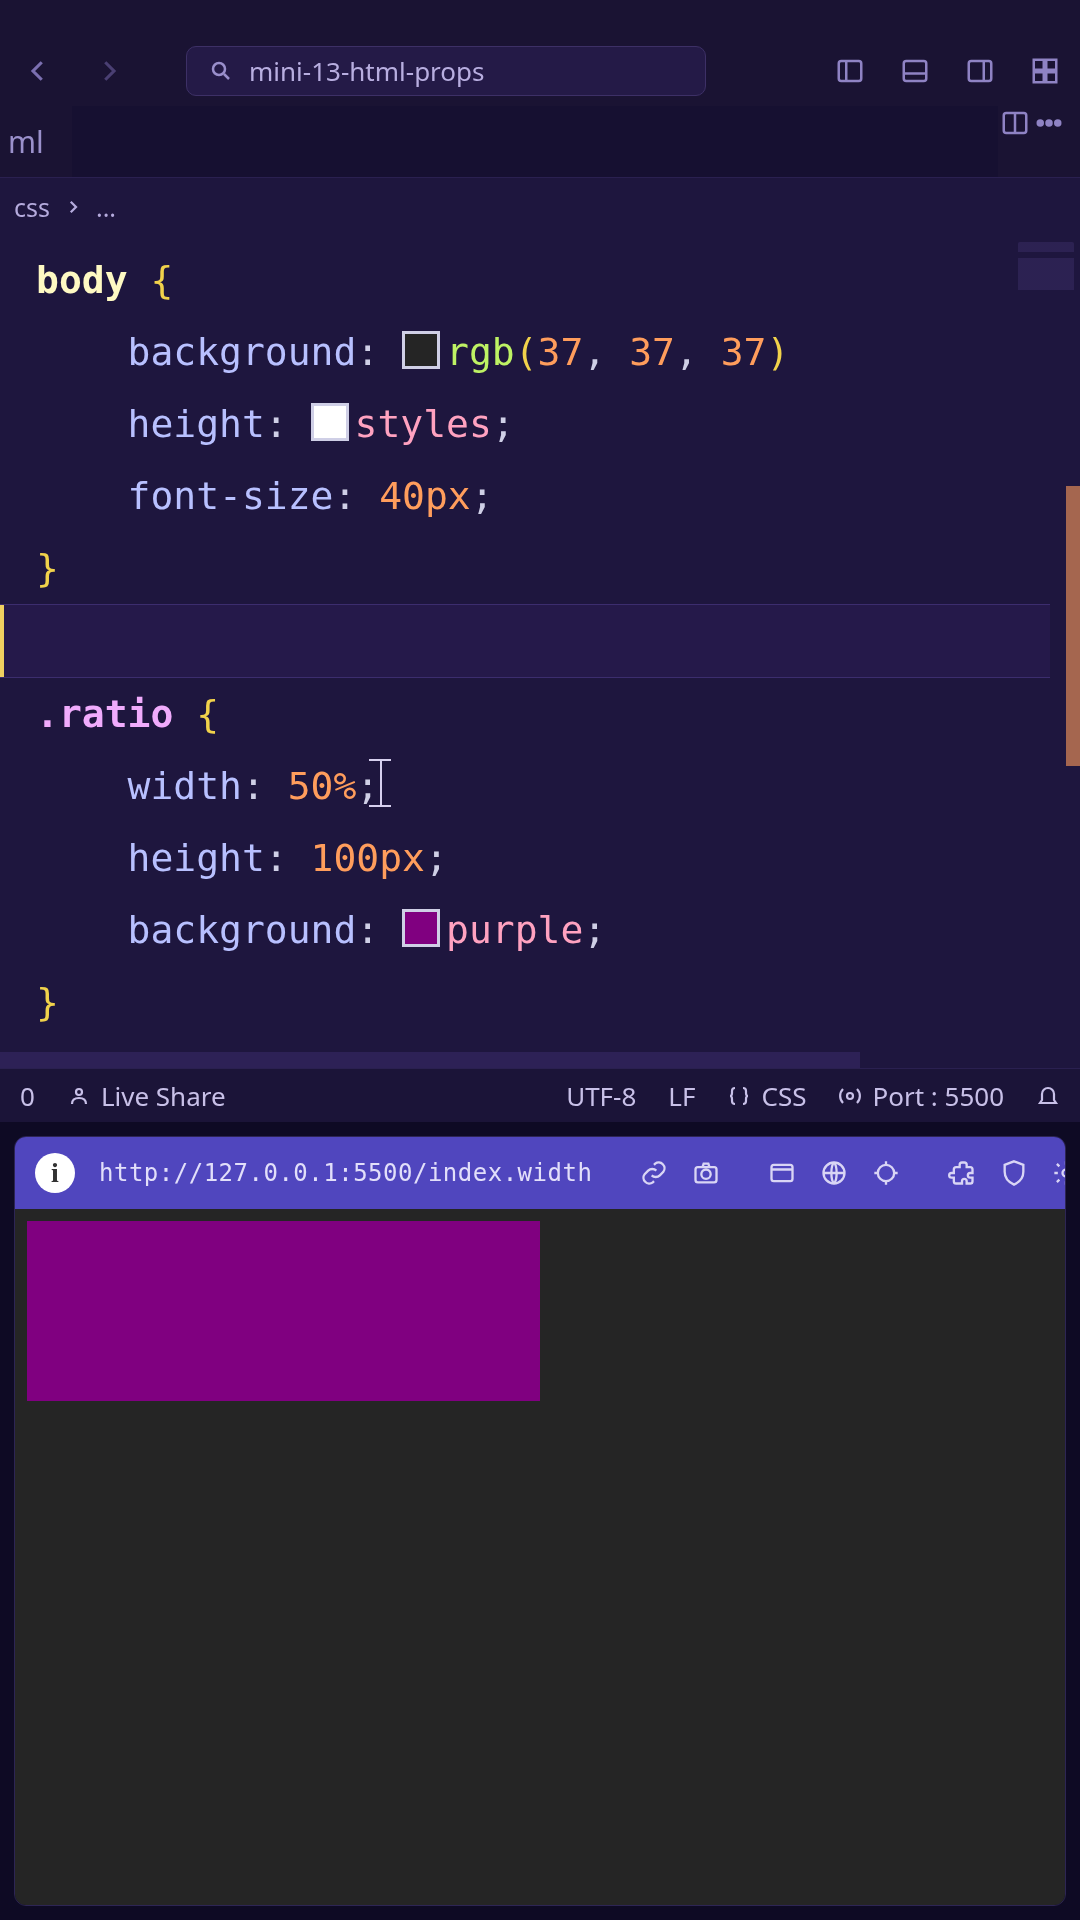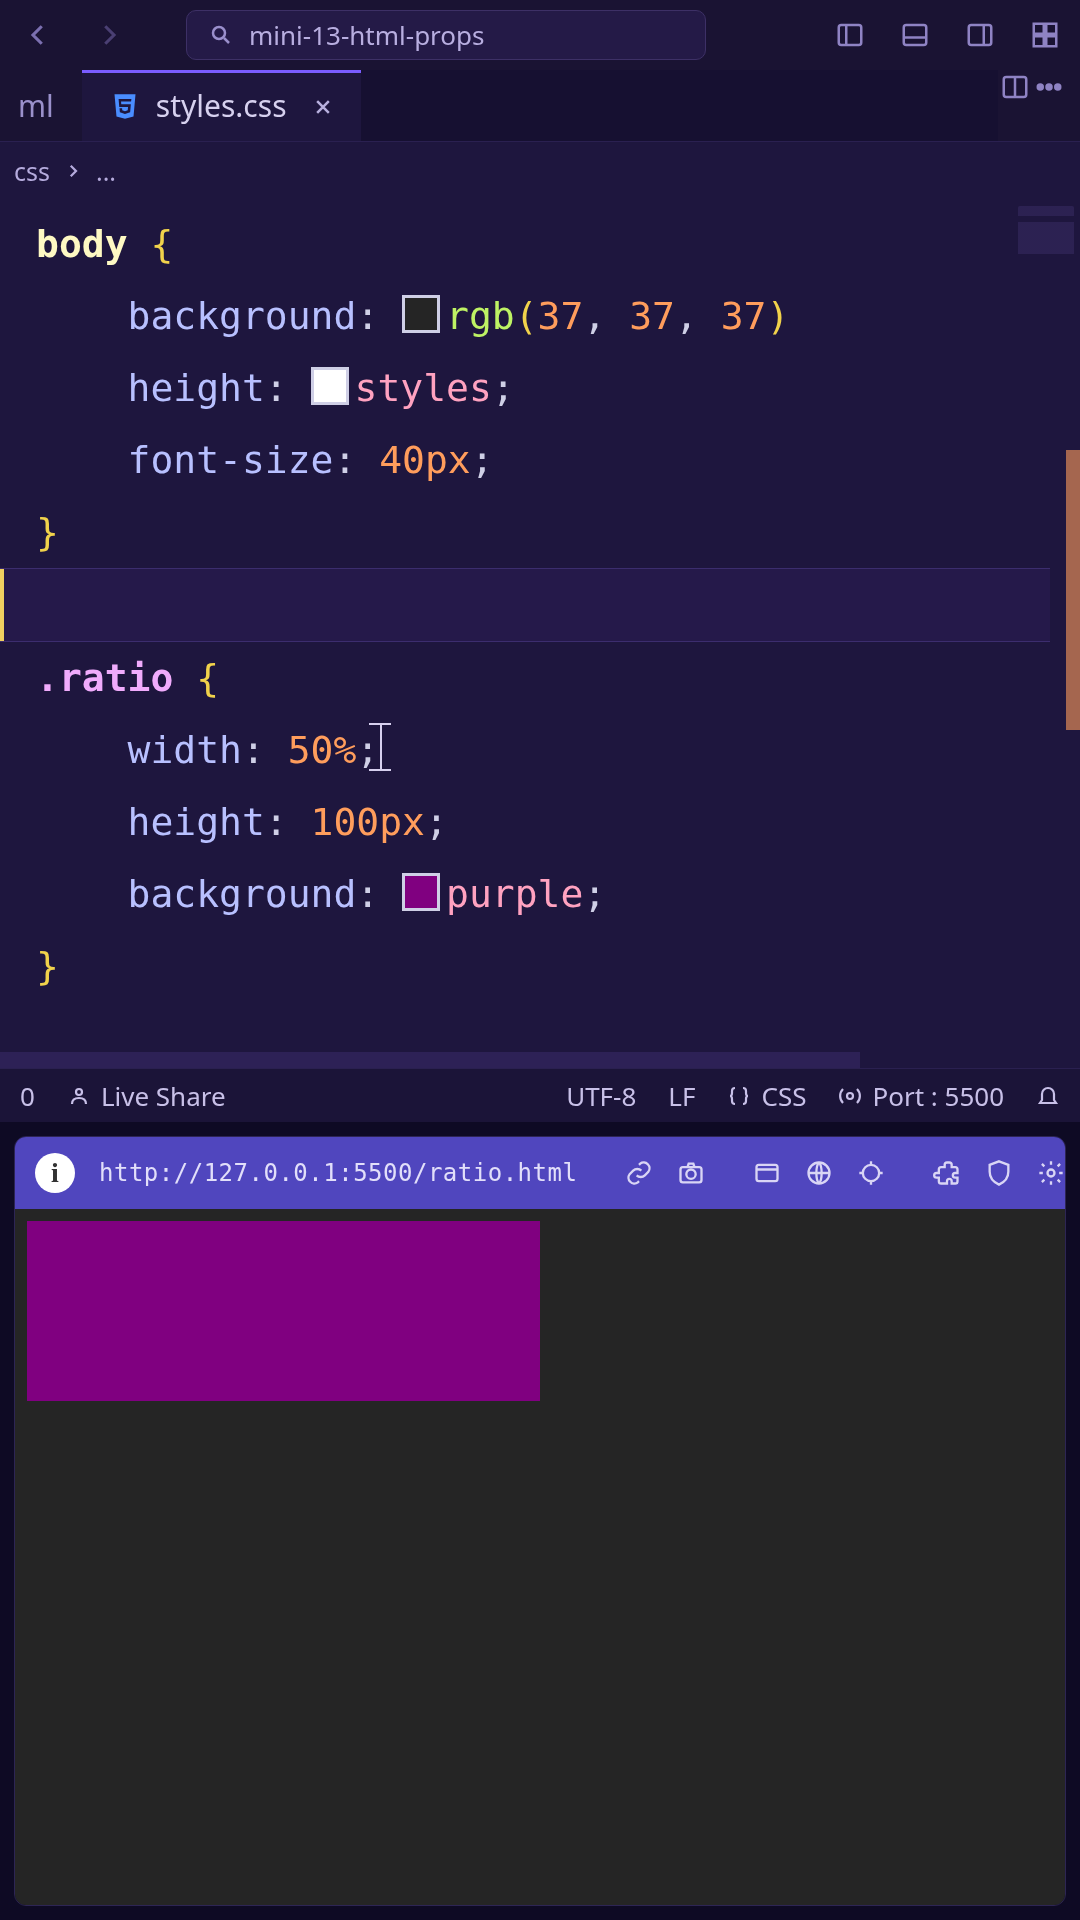--- a/index.html
+++ b/index.html
@@ -13,20 +13,21 @@
     font-size: 28px;
   }
 
   
   .titlebar {
     height: 70px;
     display: flex;
     align-items: center;
     padding: 14px 18px;
     gap: 31px;
+    margin-top: 36px;
   }
   .nav-arrow {
     width: 40px; height: 40px;
     display: flex; align-items: center; justify-content: center;
     color: #7b6fb0;
   }
   .nav-arrow.dim { color: #4a3f73; }
   .nav-arrow svg { width: 30px; height: 30px; stroke: currentColor; fill: none; stroke-width: 2.5; }
 
   .searchbox {
@@ -262,35 +263,22 @@
     <svg viewBox="0 0 24 24">
         <rect x="3" y="3" width="8" height="8"></rect>
         <rect x="13" y="3" width="8" height="8"></rect>
         <rect x="3" y="13" width="8" height="8"></rect>
         <rect x="13" y="13" width="8" height="8"></rect>
       </svg>
   </div>
 </div>
 
 <div class="tabrow">
-  <div class="tab inactive" style="padding-left:18px;">
+  <div class="tab inactive" style="padding-left:8px;">
     <span>ml</span>
-  </div>
-  <div class="tab active">
-    <span class="css-icon">
-      <svg viewBox="0 0 24 24">
-          <path d="M3 2l1.7 19L12 23l7.3-2L21 2H3zm14.2 6.2H8.6l.2 2.4h8.2l-.6 6.8L12 18.8l-4.4-1.4-.3-3.4h2.2l.15 1.7L12 16.5l2.35-.8.25-2.8H7.1L6.5 5.9h11l-.3 2.3z"></path>
-        </svg>
-    </span>
-    <span>styles.css</span>
-    <span class="close">
-      <svg viewBox="0 0 24 24">
-          <path d="M5 5l14 14M19 5L5 19"></path>
-        </svg>
-    </span>
   </div>
   <div class="spacer"></div>
   <div class="layout-icon">
     <svg viewBox="0 0 24 24">
         <rect x="3" y="4" width="18" height="16" rx="2"></rect>
         <line x1="12" y1="4" x2="12" y2="20"></line>
       </svg>
   </div>
   <div class="layout-icon">
     <svg viewBox="0 0 24 24">
@@ -375,21 +363,21 @@
       </svg>
   </div>
 </div>
 
 <div class="preview-wrap">
   <div class="preview">
     <div class="browser-bar">
       <div class="info">
           <span>i</span>
         </div>
-      <div class="browser-url">http://127.0.0.1:5500/ratio.html</div>
+      <div class="browser-url">http://127.0.0.1:5500/index.width</div>
       <div class="spacer"></div>
       <div class="bicon">
           <svg viewBox="0 0 24 24">
             <path d="M10 14a5 5 0 007 0l3-3a5 5 0 00-7-7l-1 1M14 10a5 5 0 00-7 0l-3 3a5 5 0 007 7l1-1"></path>
           </svg>
         </div>
       <div class="bicon">
           <svg viewBox="0 0 24 24">
             <rect x="3" y="7" width="18" height="13" rx="2"></rect>
             <circle cx="12" cy="13" r="4"></circle>

